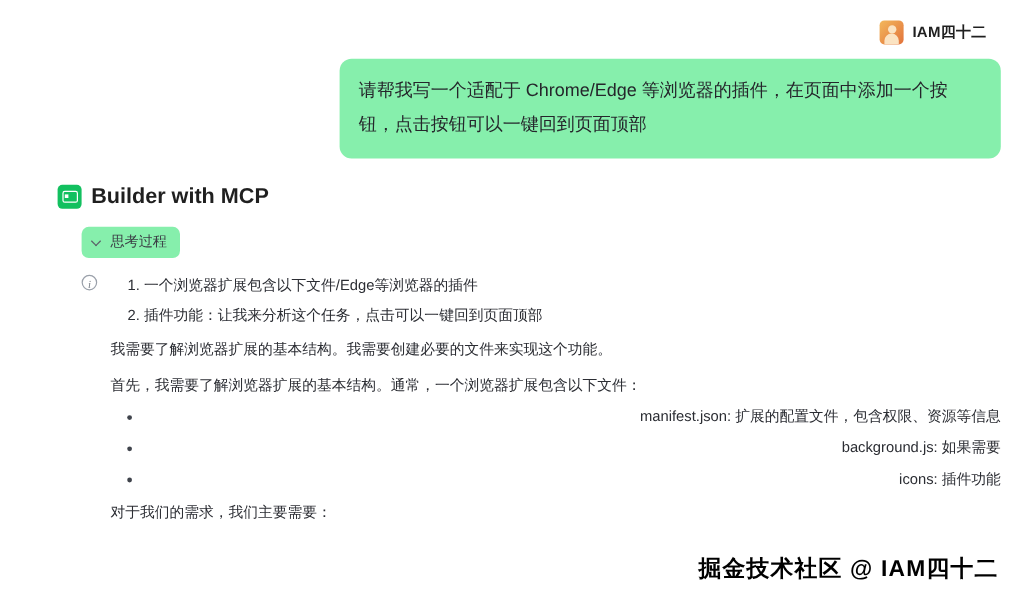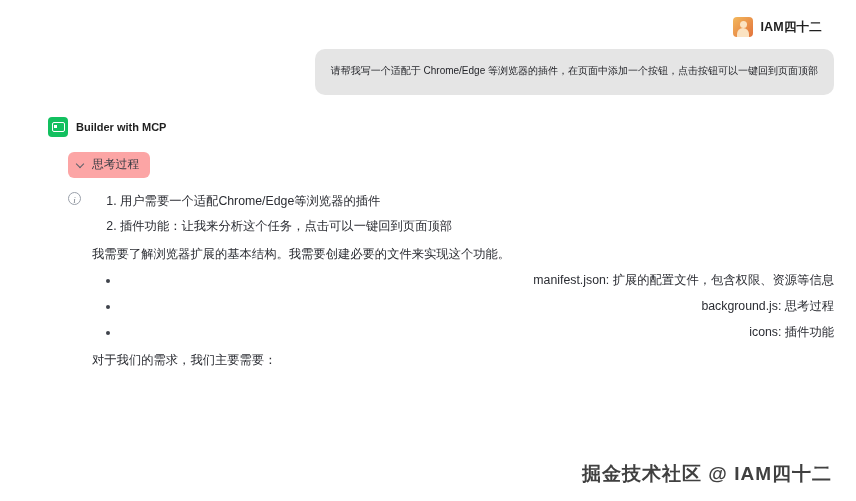--- a/index.html
+++ b/index.html
@@ -69,25 +69,25 @@
     letter-spacing: .2px;
   }
 
   
   .user-bubble-row {
     display: flex;
     justify-content: flex-end;
     margin-top: 9px;
   }
   .user-bubble {
-    background: #e5e5e5;
+    background: #86efac;
     border-radius: 10px;
     padding: 13px 16px 14px 16px;
     max-width: 519px;
-    font-size: 10px;
+    font-size: 15px;
     line-height: 1.85;
     color: #25262b;
   }
 
   
   .assistant {
     margin-top: 21px;
     padding-left: 26px;
   }
   .assistant-header {
@@ -117,33 +117,33 @@
   .bot-icon .screen::after {
     content: "";
     position: absolute;
     left: 1.5px;
     top: 2.5px;
     width: 3px;
     height: 3px;
     background: #ffffff;
   }
   .assistant-title {
-    font-size: 11px;
+    font-size: 18px;
     font-weight: bold;
     color: #1f1f1f;
   }
 
   
   .think-toggle {
     margin-top: 14px;
     margin-left: 20px;
     display: inline-flex;
     align-items: center;
     gap: 6px;
-    background: #fca5a5;
+    background: #86efac;
     border-radius: 6px;
     padding: 5px 11px 5px 9px;
     font-size: 11.8px;
     color: #3b3e45;
     cursor: pointer;
     user-select: none;
   }
   .chevron {
     width: 9px;
     height: 9px;
@@ -229,21 +229,21 @@
     background: #3f434b;
   }
 
   
   .watermark {
     position: absolute;
     right: 24px;
     bottom: 14px;
     font-size: 19px;
     font-weight: bold;
-    color: #404040;
+    color: #000000;
     letter-spacing: 1px;
     white-space: nowrap;
     pointer-events: none;
   }
 </style>
 </head>
 <body>
 
 <div class="chat">
 
@@ -269,30 +269,31 @@
       <span class="chevron"></span>
       <span>思考过程</span>
     </div>
 
     <div class="reasoning">
       <span class="info-icon"></span>
       <div class="reasoning-inner">
 
 
         <ol class="r-list">
-          <li>用户需要一个适配Chrome/Edge等浏览器的插件</li>
+          <li>一个浏览器扩展包含以下文件/Edge等浏览器的插件</li>
           <li>插件功能：让我来分析这个任务，点击可以一键回到页面顶部</li>
         </ol>
 
         <p class="r-para">我需要了解浏览器扩展的基本结构。我需要创建必要的文件来实现这个功能。</p>
 
+        <p class="r-para">首先，我需要了解浏览器扩展的基本结构。通常，一个浏览器扩展包含以下文件：</p>
 
         <ul class="r-list">
           <li>manifest.json: 扩展的配置文件，包含权限、资源等信息</li>
-          <li>background.js: 思考过程</li>
+          <li>background.js: 如果需要</li>
           <li>icons: 插件功能</li>
         </ul>
 
         <p class="r-para">对于我们的需求，我们主要需要：</p>
 
       </div>
     </div>
 
   </div>
 

